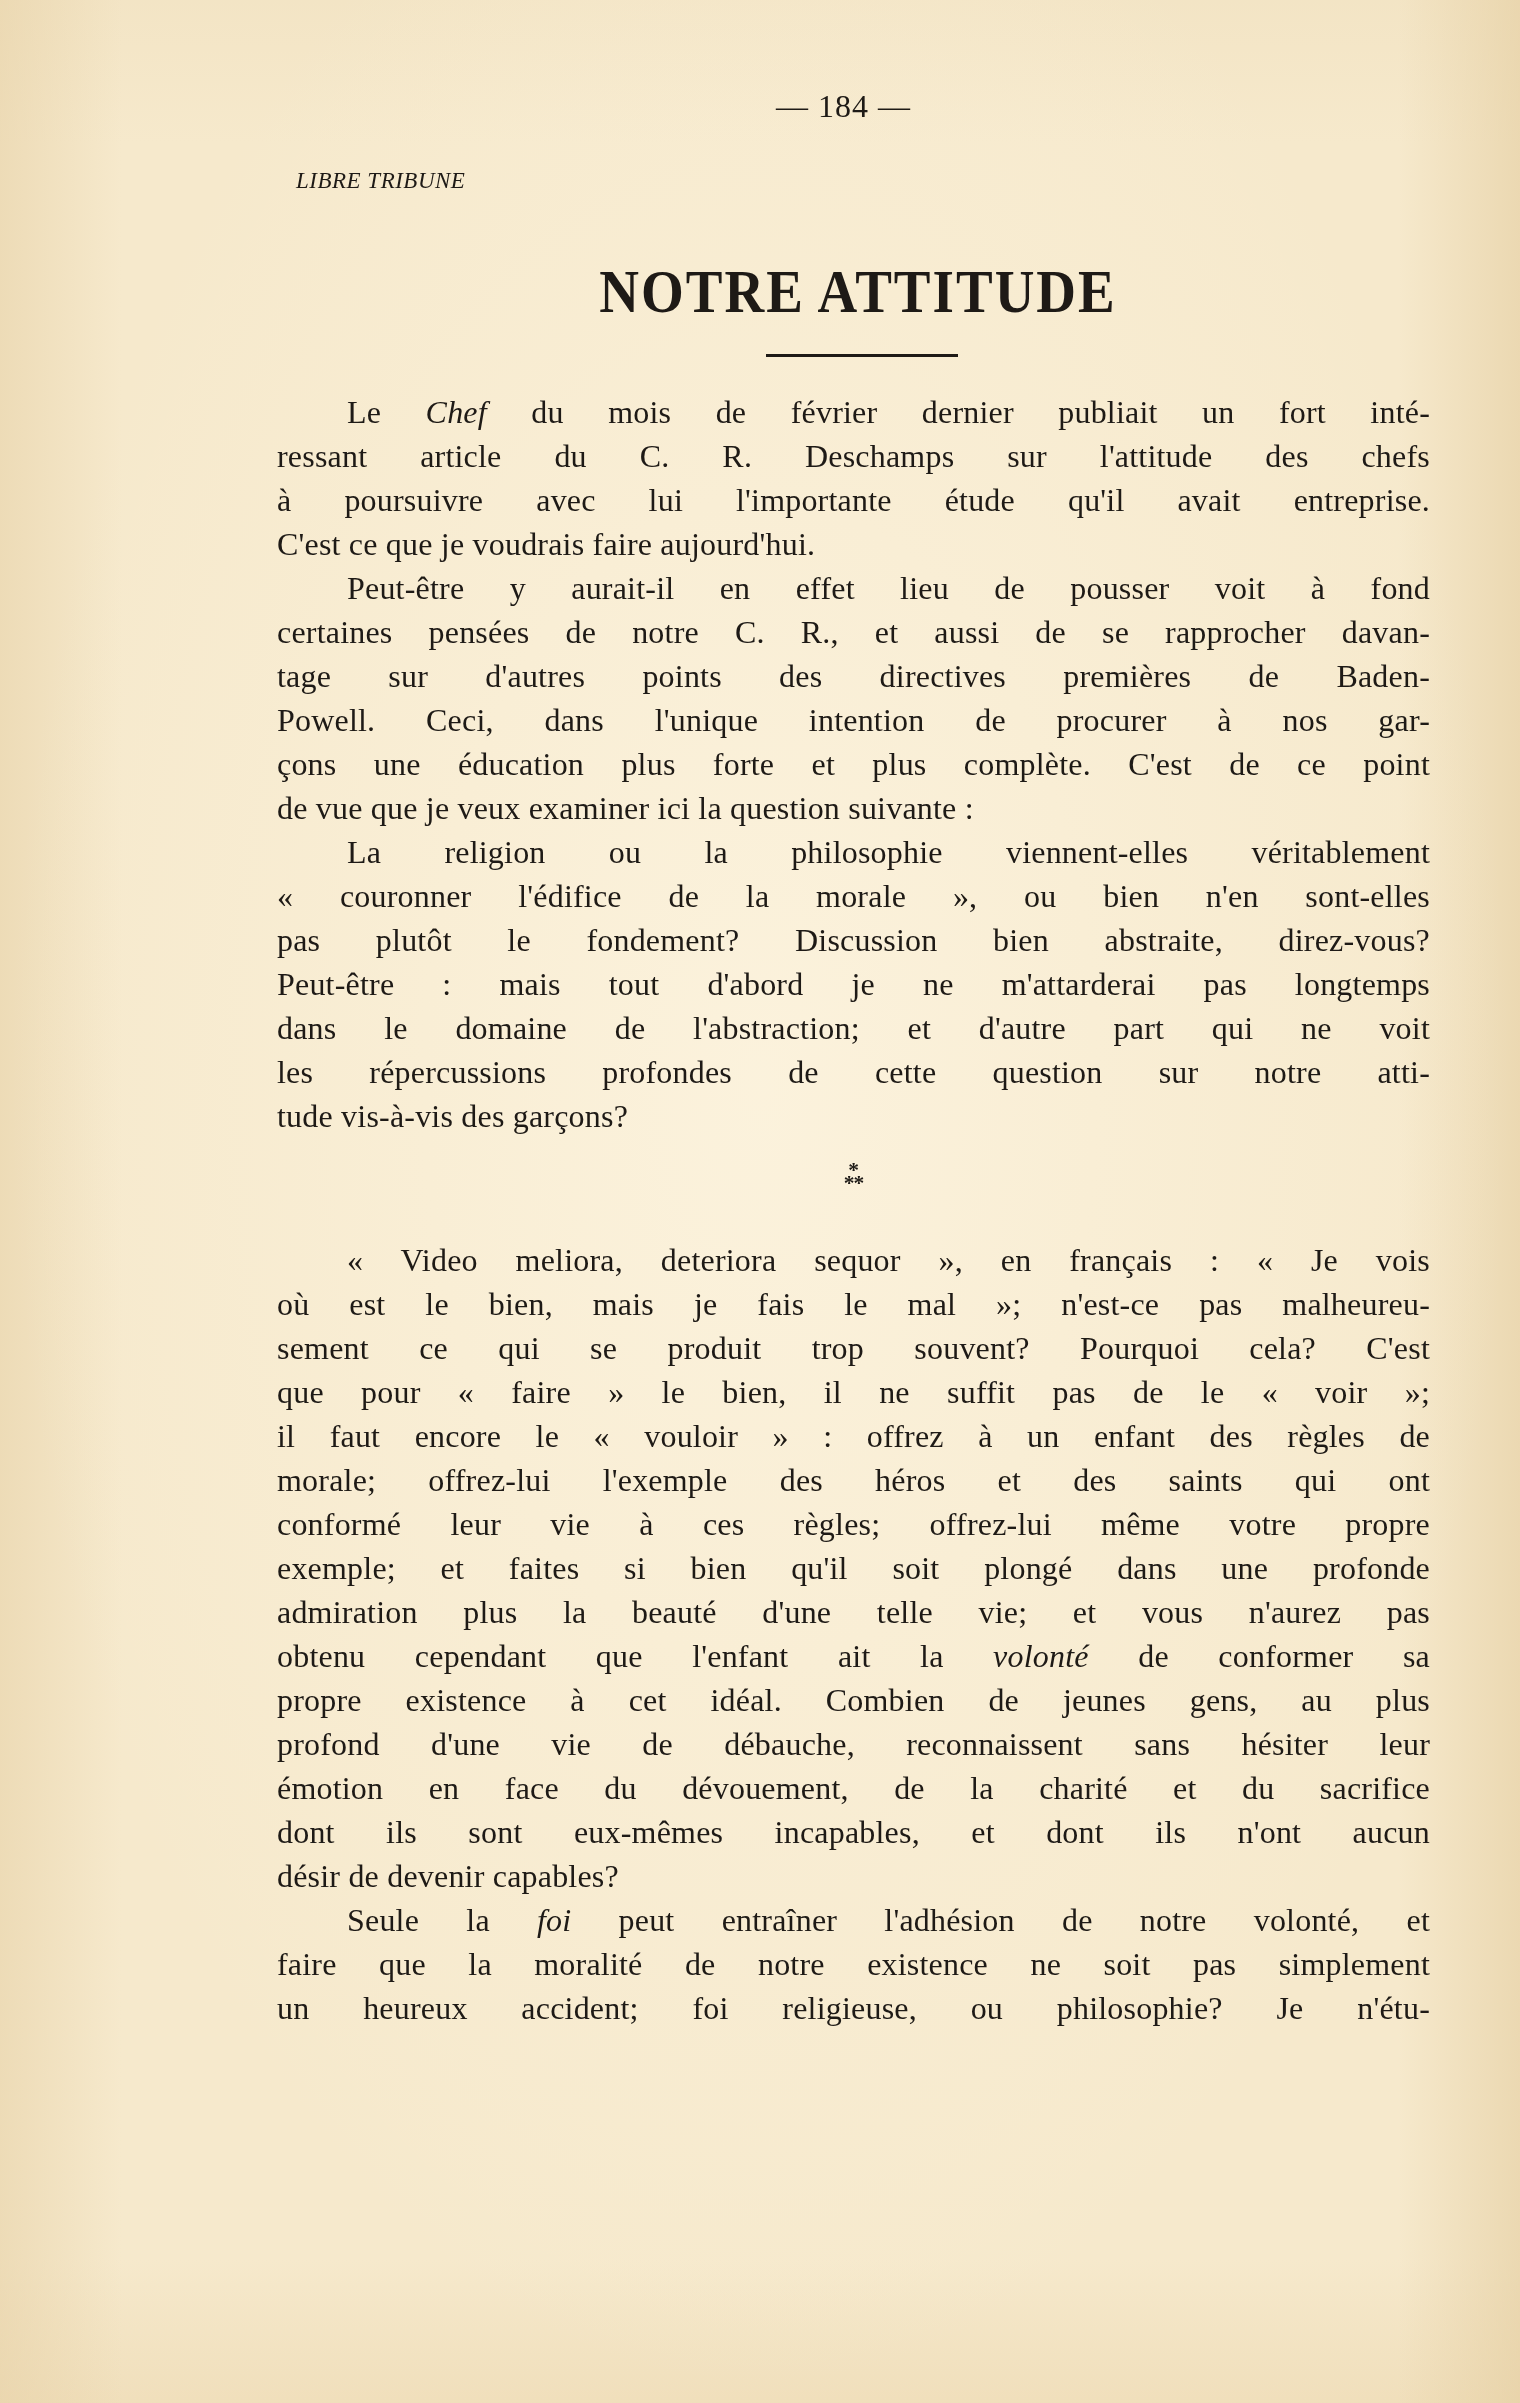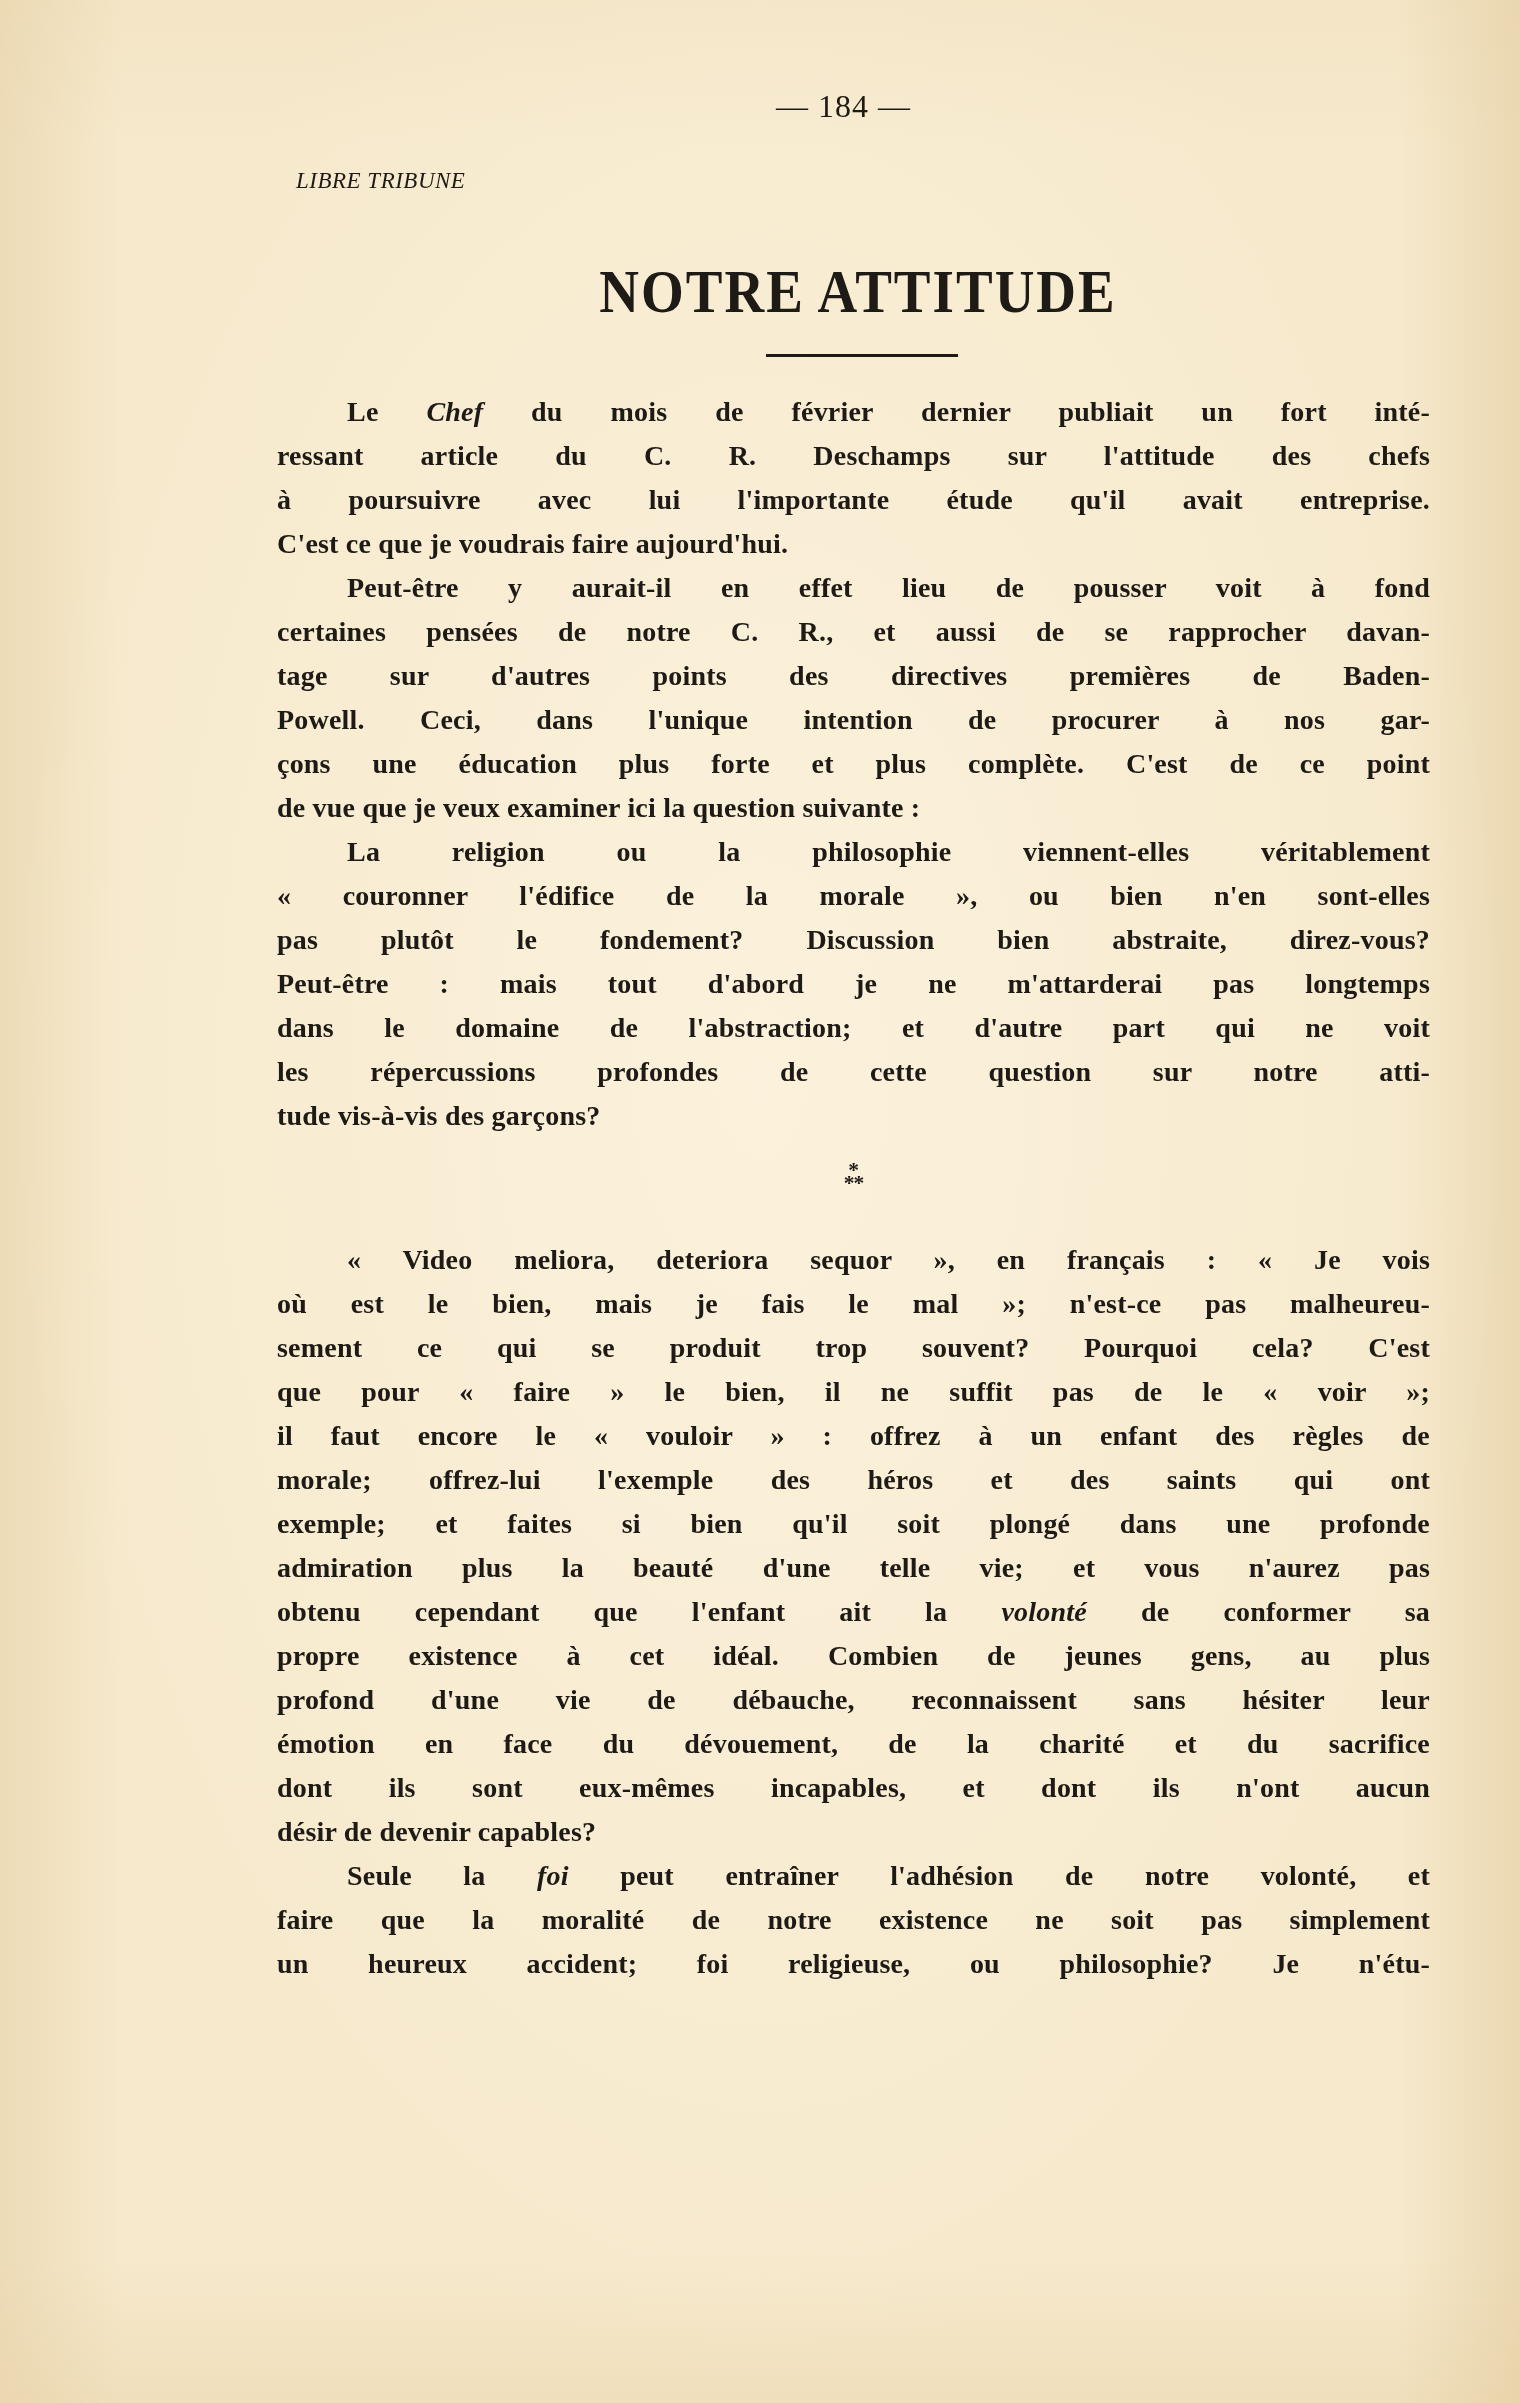--- a/index.html
+++ b/index.html
@@ -29,24 +29,23 @@
   }
   .title-rule {
     position: absolute; top: 354px; left: 766px; width: 192px; height: 2.9px;
     background: #1e1a16;
   }
   .body {
     position: absolute; left: 277px; top: 390px; width: 1153px;
   }
   .line {
     height: 44px; line-height: 44px;
-    font-size: 28px; white-space: nowrap;
+    font-size: 32px; white-space: nowrap;
     text-align: justify; text-align-last: justify;
     letter-spacing: 0.2px;
-    font-weight: bold;
   }
   .line.indent { padding-left: 70px; }
   .line.last { text-align-last: left; }
   .line .it { font-style: italic; }
   .asterism {
     height: 90px; position: relative;
   }
   .asterism .star-top, .asterism .star-bottom {
     position: absolute; left: 0; width: 1153px; text-align: center;
     font-size: 21.5px; line-height: 21.5px; font-weight: bold;
@@ -90,20 +89,21 @@
     <div class="star-bottom">**</div>
   </div>
   <div class="gap-after-asterism"></div>
 
   <div class="line indent">« Video meliora, deteriora sequor », en français : « Je vois</div>
   <div class="line">où est le bien, mais je fais le mal »; n'est-ce pas malheureu-</div>
   <div class="line">sement ce qui se produit trop souvent? Pourquoi cela? C'est</div>
   <div class="line">que pour « faire » le bien, il ne suffit pas de le « voir »;</div>
   <div class="line">il faut encore le « vouloir » : offrez à un enfant des règles de</div>
   <div class="line">morale; offrez-lui l'exemple des héros et des saints qui ont</div>
+  <div class="line">conformé leur vie à ces règles; offrez-lui même votre propre</div>
   <div class="line">exemple; et faites si bien qu'il soit plongé dans une profonde</div>
   <div class="line">admiration plus la beauté d'une telle vie; et vous n'aurez pas</div>
   <div class="line"><span>obtenu cependant que l'enfant ait la </span><span class="it">volonté</span><span> de conformer sa</span></div>
   <div class="line">propre existence à cet idéal. Combien de jeunes gens, au plus</div>
   <div class="line">profond d'une vie de débauche, reconnaissent sans hésiter leur</div>
   <div class="line">émotion en face du dévouement, de la charité et du sacrifice</div>
   <div class="line">dont ils sont eux-mêmes incapables, et dont ils n'ont aucun</div>
   <div class="line last">désir de devenir capables?</div>
 
   <div class="line indent"><span>Seule la </span><span class="it">foi</span><span> peut entraîner l'adhésion de notre volonté, et</span></div>

